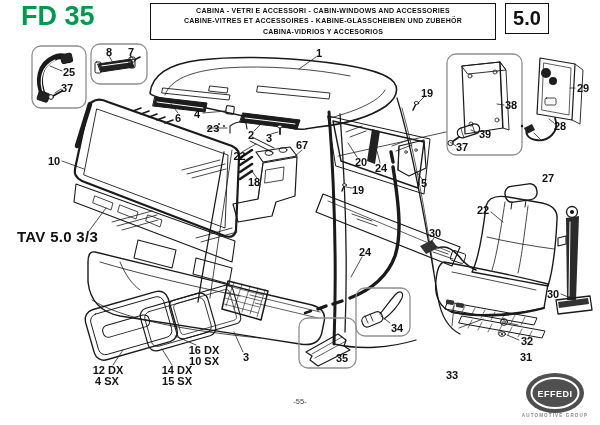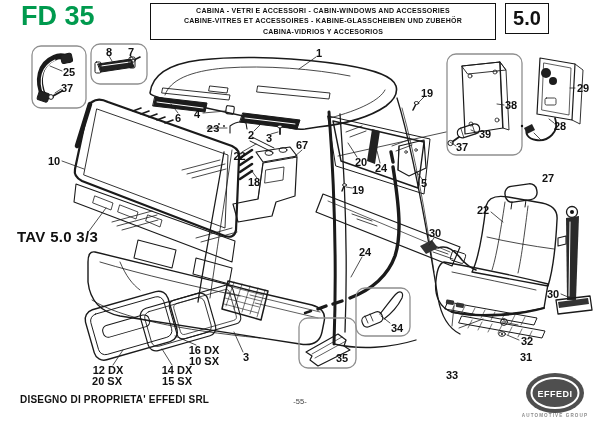--- a/index.html
+++ b/index.html
@@ -307,28 +307,27 @@
       <span class="part-label" style="left: 527px; top: 341px;">32</span>
       <span class="part-label" style="left: 452px; top: 331px; margin-top: 44px;">33</span>
       <span class="part-label" style="left: 397px; top: 328px;">34</span>
       <span class="part-label" style="left: 342px; top: 358px;">35</span>
       <span class="part-label" style="left: 302px; top: 145px;">67</span>
       <span class="part-label" style="left: 67px; top: 88px;">37</span>
       <span class="part-label" style="left: 462px; top: 147px;">37</span>
       <span class="part-label" style="left: 511px; top: 105px;">38</span>
       <span class="part-label" style="left: 485px; top: 134px;">39</span>
       <span class="part-label" style="left: 108px; top: 370px;">12 DX</span>
-      <span class="part-label" style="left: 107px; top: 381px;">20 SX</span>
+      <span class="part-label" style="left: 107px; top: 381px;">4 SX</span>
       <span class="part-label" style="left: 177px; top: 370px;">14 DX</span>
       <span class="part-label" style="left: 177px; top: 381px;">15 SX</span>
       <span class="part-label" style="left: 204px; top: 350px;">16 DX</span>
       <span class="part-label" style="left: 204px; top: 361px;">10 SX</span>
     </div>
 
-  <div class="property-notice">DISEGNO DI PROPRIETA' EFFEDI SRL</div>
   <div class="page-number">-55-</div>
   <svg class="logo" viewBox="0 0 62 52" xmlns="http://www.w3.org/2000/svg">
     <ellipse cx="31" cy="23" rx="29" ry="20" fill="#4f4f4f"></ellipse>
     <ellipse cx="31" cy="23" rx="23.5" ry="15" fill="none" stroke="#ffffff" stroke-width="2"></ellipse>
     <text x="31" y="26.5" text-anchor="middle" font-family="Liberation Sans, sans-serif" font-size="9" font-weight="bold" fill="#ffffff" letter-spacing="0.5">EFFEDI</text>
   </svg>
   <div class="logo-sub">AUTOMOTIVE GROUP</div>
 </div>
 
 </body></html>

